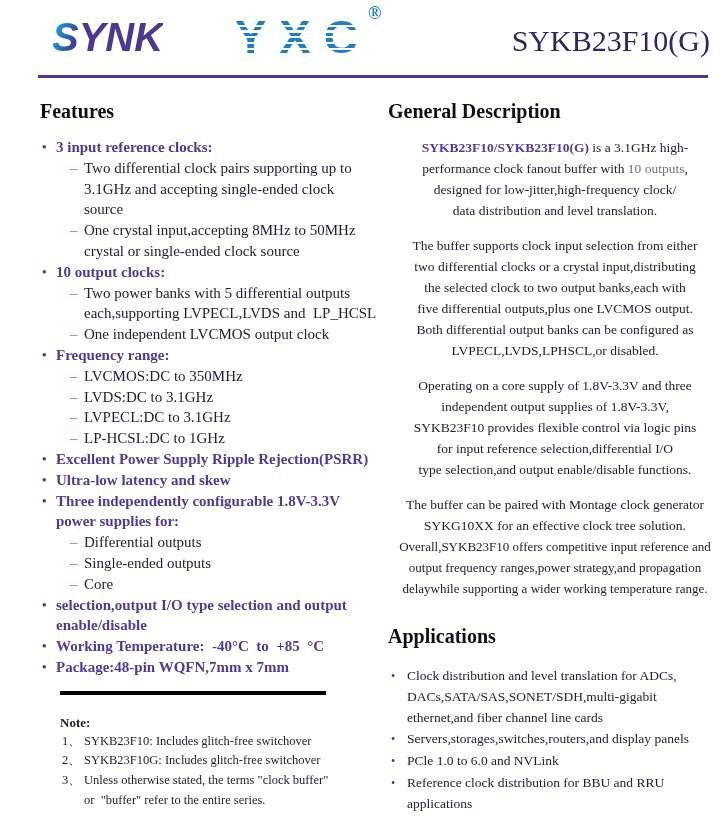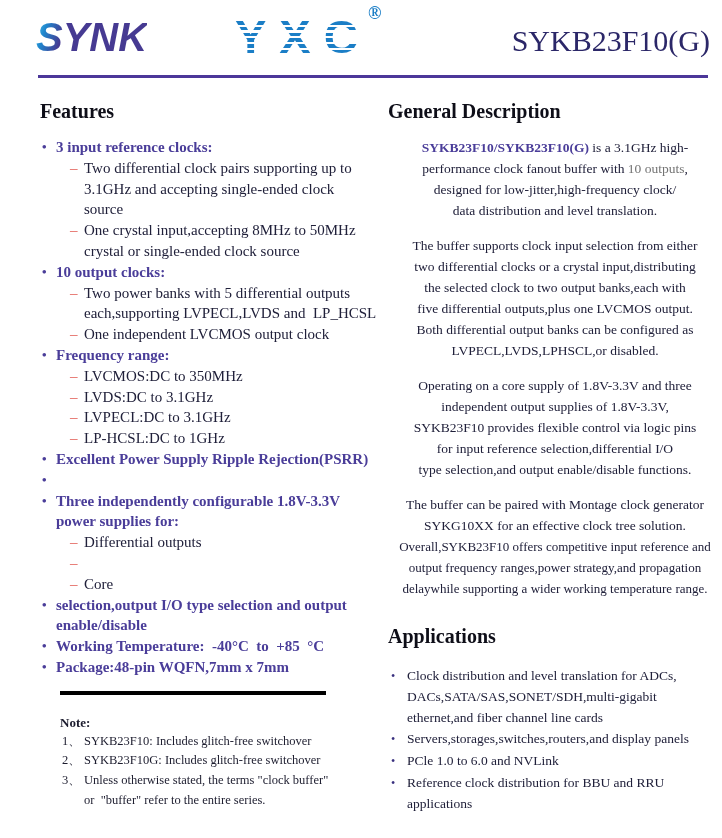--- a/index.html
+++ b/index.html
@@ -1,20 +1,20 @@
 <!DOCTYPE html>
 <html><head>
 <meta charset="utf-8">
 <style>
   html,body{margin:0;padding:0;}
   body{width:722px;height:838px;background:#ffffff;font-family:"Liberation Serif",serif;overflow:hidden;}
   .page{position:relative;width:722px;height:838px;background:#fff;overflow:hidden;}
 
   
-  .logo-synk{position:absolute;left:36px;top:17px;font:italic 900 40px/1 "Liberation Sans",sans-serif;letter-spacing:0;}
+  .logo-synk{position:absolute;left:52px;top:17px;font:italic 900 40px/1 "Liberation Sans",sans-serif;letter-spacing:0;}
   .logo-synk .word{background:linear-gradient(108deg,#49c8ee 0%,#1f86cd 11%,#463a92 26%,#463a92 100%);
     -webkit-background-clip:text;background-clip:text;color:transparent;}
   .logo-yxc{position:absolute;left:207px;top:13px;font:900 47px/1 "Liberation Sans",sans-serif;letter-spacing:13px;margin-left:28px;}
   .logo-yxc .word{background:repeating-linear-gradient(180deg,#1b7ec6 0 3.4px,#ffffff 3.4px 5.7px);
     -webkit-background-clip:text;background-clip:text;color:transparent;}
   .reg-mark{position:absolute;left:368px;top:4px;font:700 18px/1 "Liberation Serif",serif;color:#1b7ec6;}
   .part-number{position:absolute;right:12px;top:24px;font:400 30px/1.1 "Liberation Serif",serif;color:#2b2768;}
   .header-rule{position:absolute;left:38px;top:75px;width:670px;height:3px;background:#4c3799;}
 
   
@@ -140,36 +140,42 @@
           </span>
         </div>
         <div class="feat-item main">
           <span class="marker">•</span>
           <span class="lines">
             <div class="line">Excellent Power Supply Ripple Rejection(PSRR)</div>
           </span>
         </div>
         <div class="feat-item main">
           <span class="marker">•</span>
+          <span class="lines">
+            <div class="line">Ultra-low latency and skew</div>
+          </span>
         </div>
         <div class="feat-item main">
           <span class="marker">•</span>
           <span class="lines">
             <div class="line">Three independently configurable 1.8V-3.3V</div>
             <div class="line">power supplies for:</div>
           </span>
         </div>
         <div class="feat-item sub">
           <span class="marker">–</span>
           <span class="lines">
             <div class="line">Differential outputs</div>
           </span>
         </div>
         <div class="feat-item sub">
           <span class="marker">–</span>
+          <span class="lines">
+            <div class="line">Single-ended outputs</div>
+          </span>
         </div>
         <div class="feat-item sub">
           <span class="marker">–</span>
           <span class="lines">
             <div class="line">Core</div>
           </span>
         </div>
         <div class="feat-item main">
           <span class="marker">•</span>
           <span class="lines">

